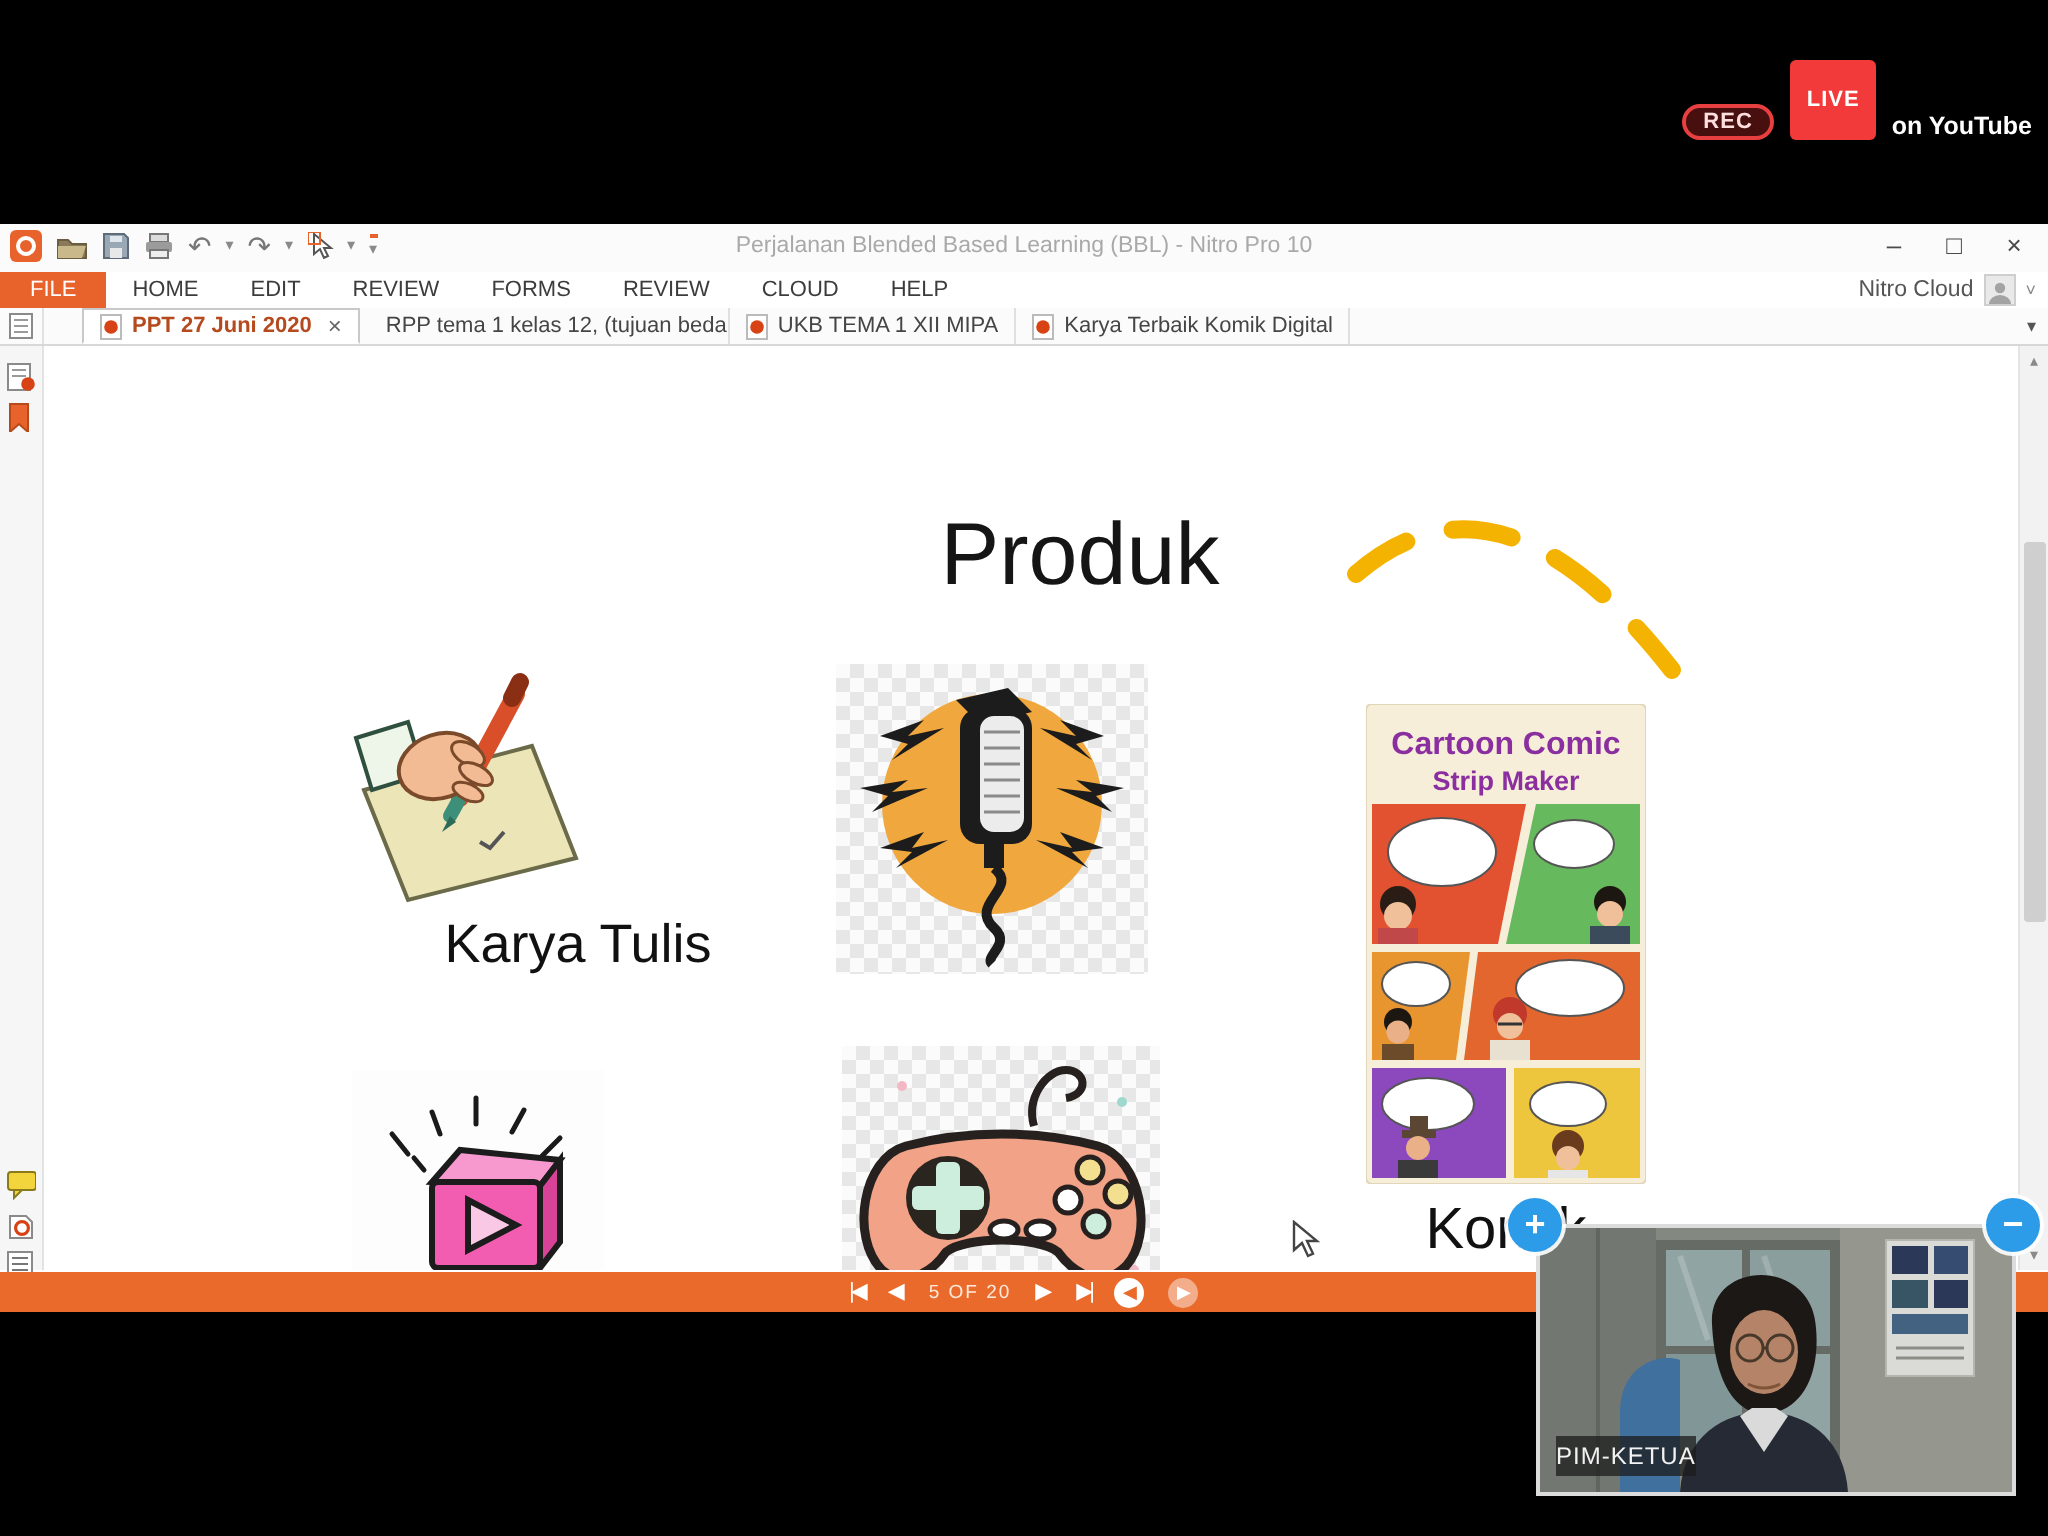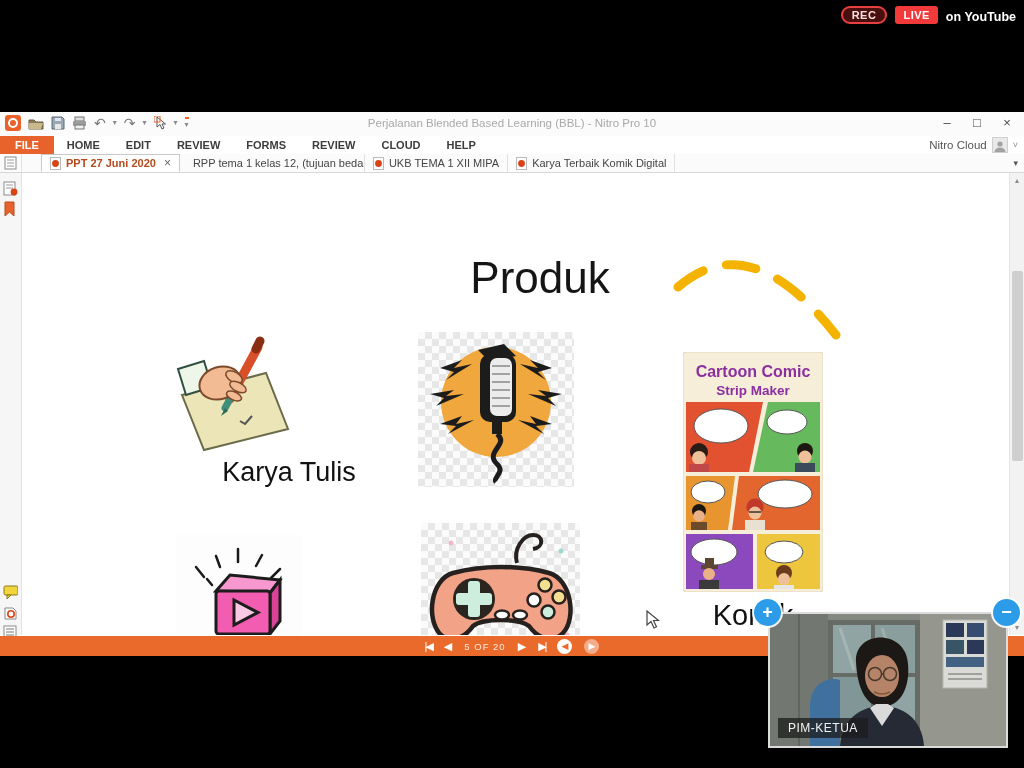--- a/index.html
+++ b/index.html
@@ -5,41 +5,41 @@
   * { margin:0; padding:0; box-sizing:border-box; }
   html,body { width:1024px; height:768px; background:#000; overflow:hidden;
               font-family:"Liberation Sans", sans-serif; }
   #stage { position:absolute; inset:0; width:1024px; height:768px; background:#000; }
 
   
   .stream-bar { position:absolute; top:6px; right:8px; display:flex; align-items:flex-end; gap:8px; z-index:40; }
   .rec-badge { border:2px solid #e84040; background:rgba(190,40,40,.38); color:#ffdede;
                font-size:11px; font-weight:bold; letter-spacing:.5px; border-radius:10px; padding:1px 9px; }
   .live-badge { background:#f23a3a; color:#fff; font-size:11px; font-weight:bold; letter-spacing:.5px;
-                border-radius:3px; padding:3px 8px; }
+                border-radius:3px; padding:14px 8px;margin-top:24px; }
   .platform { color:#fff; font-size:12.5px;font-weight:bold; }
 
   
   #nitro { position:absolute; left:0; top:112px; width:1024px; height:544px; background:#fff; }
 
   .titlebar { position:absolute; left:0; top:0; width:100%; height:24px; background:#fbfbfb; }
   .qat { position:absolute; left:5px; top:3px; display:flex; align-items:center; gap:7px; }
   .qat svg { display:block; }
   .qat .mini-caret { color:#8a8a8a; font-size:8px; line-height:10px; }
   .win-title { position:absolute; left:0; right:0; top:5px; text-align:center; color:#a9a9a9; font-size:11.5px; }
   .win-controls { position:absolute; right:2px; top:0; display:flex; }
   .win-controls span { width:30px; height:24px; text-align:center; line-height:22px; color:#4a4a4a; font-size:13px; }
 
   .cloud-row { position:absolute; right:6px; top:25px; display:flex; align-items:center; gap:5px; z-index:5; }
   .cloud-row .cloud-label { color:#555; font-size:11.5px; }
   .avatar-box { width:16px; height:16px; background:#e9e9e9; border:1px solid #cfcfcf; display:flex; align-items:flex-end; justify-content:center; overflow:hidden; }
   .cloud-caret { color:#8a8a8a; font-size:9px; }
 
   .menubar { position:absolute; left:0; top:24px; width:100%; height:18px; background:#fff; display:flex; align-items:stretch; }
-  .menu-item { font-size:11px; color:#3c3c3c; padding:0 13px; display:flex; align-items:center;font-weight:bold; }
+  .menu-item { font-size:11px; color:#3c3c3c; padding:0 13px; display:flex; align-items:center; }
   .menu-item.file { background:#e8622b; color:#fff; padding:0 15px; }
 
   .tabbar { position:absolute; left:0; top:42px; width:100%; height:19px; background:#fbfbfb;
             border-bottom:1px solid #d8d8d8; display:flex; align-items:stretch; }
   .pane-toggle { width:22px; border-right:1px solid #e2e2e2; display:flex; align-items:center; justify-content:center; }
   .tab { display:flex; align-items:center; gap:5px; padding:0 8px; border-right:1px solid #e0e0e0;
          font-size:11px; color:#454545; max-width:185px; white-space:nowrap; overflow:hidden; }
   .tab.active { background:#fff; border:1px solid #c9c9c9; border-bottom:1px solid #fff;
                 color:#b44a1e; font-weight:bold;margin-left:19px; }
   .tab .tabclose { color:#666; font-weight:normal; font-size:12px; margin-left:3px; }
@@ -70,21 +70,21 @@
              background-size:14px 14px; }
   .artbox { position:absolute; }
   .vlog-card { background:#fdfdfd; }
 
   .cursor { position:absolute; left:624px; top:437px; z-index:4; }
 
   
   .webcam { position:absolute; left:768px; top:612px; width:240px; height:136px;
             border:2px solid #dcdcdc; background:#8f958d; z-index:30; }
   .cam-name { position:absolute; left:8px; bottom:8px; background:rgba(28,28,28,.75); color:#f2f2f2;
-              font-size:12px; padding:3px 10px; letter-spacing:.5px; }
+              font-size:12px; padding:3px 0; letter-spacing:.5px; }
   .float-btn { position:absolute; width:27px; height:27px; border-radius:50%; background:#2d9ce8;
                color:#fff; font-size:18px; font-weight:bold; display:flex; align-items:center;
                justify-content:center; z-index:35; box-shadow:0 0 0 2px rgba(255,255,255,.9); }
 </style>
 </head>
 <body>
 
 <div id="stage">
 
   <div class="stream-bar">

